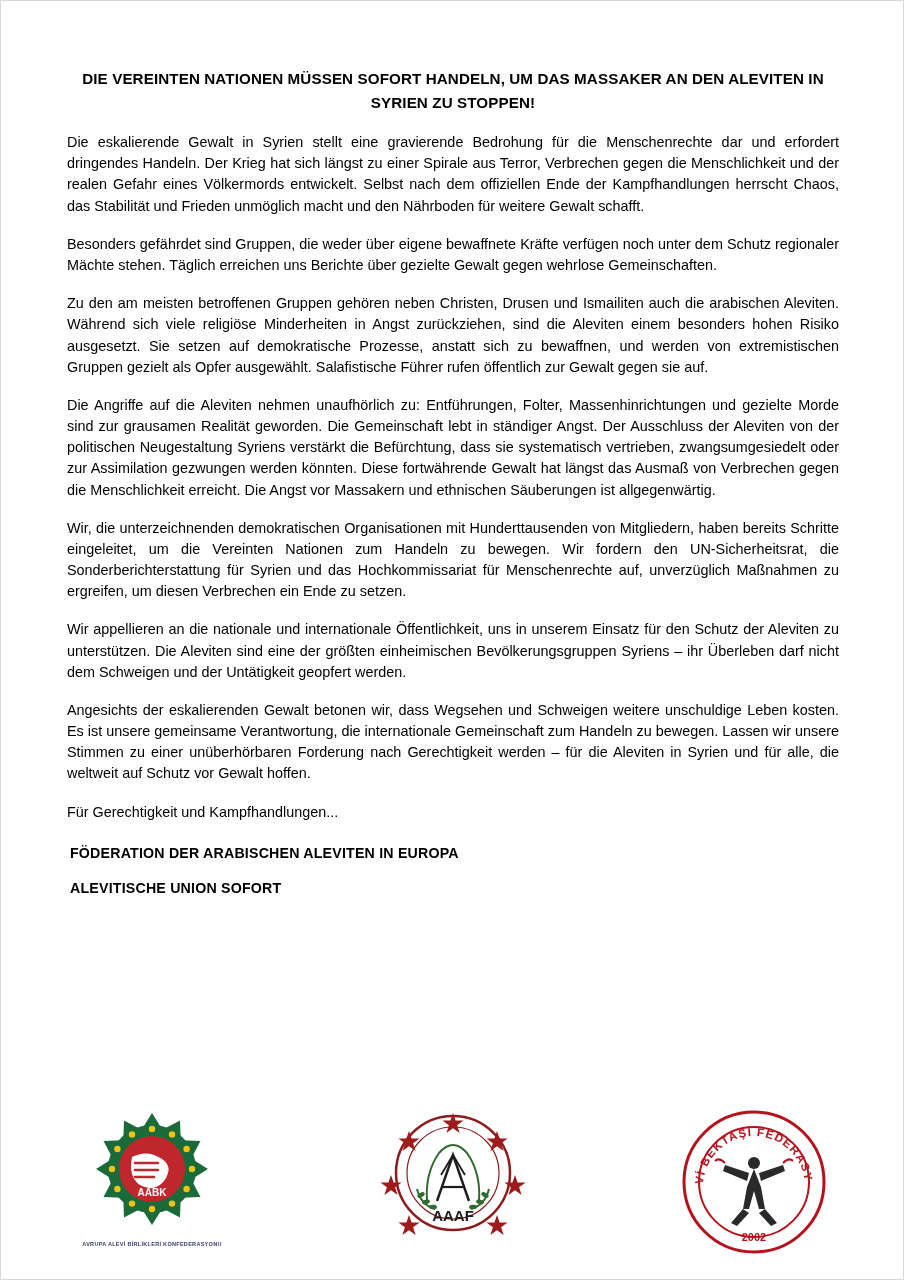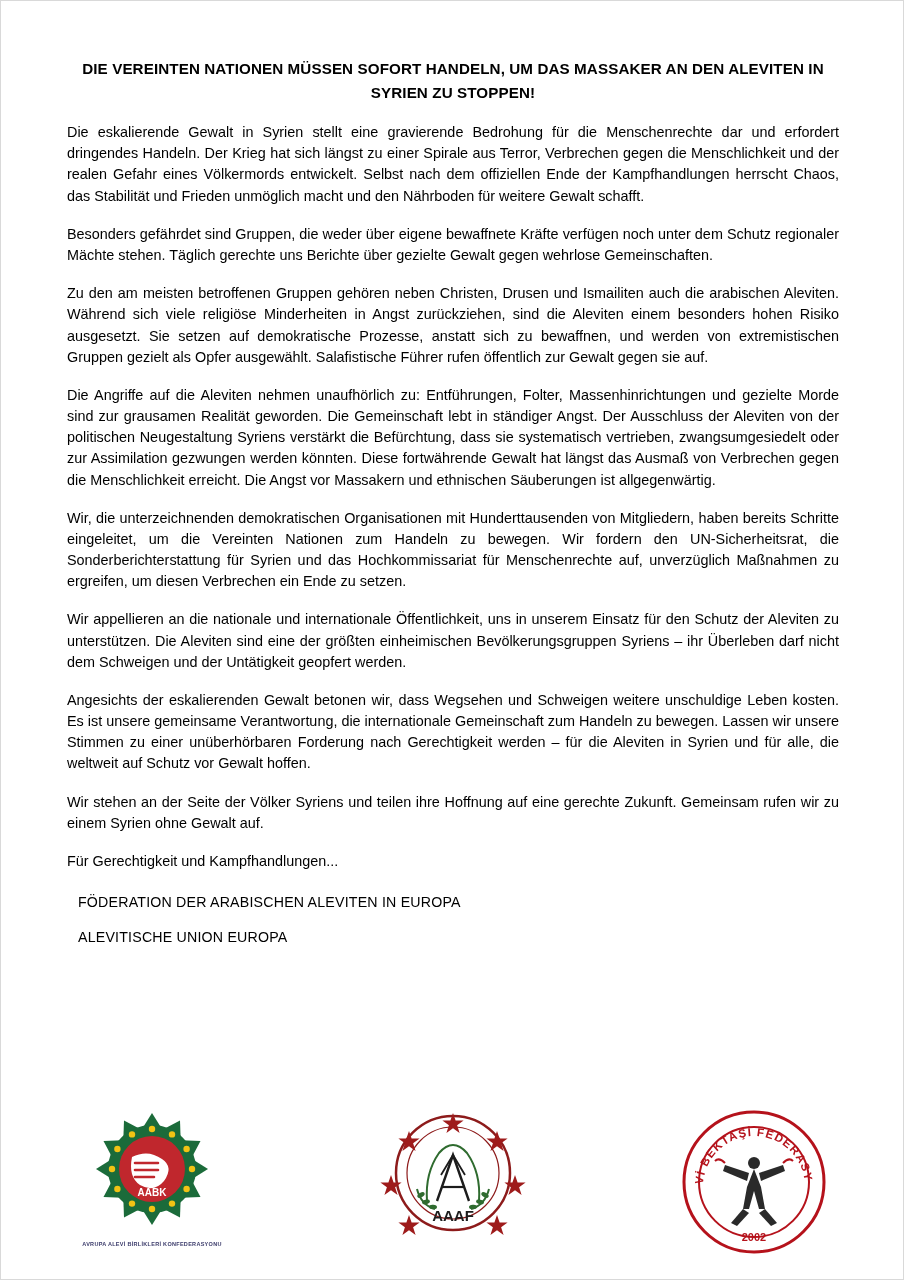--- a/index.html
+++ b/index.html
@@ -27,36 +27,36 @@
     left: 66px;
     top: 56px;
     width: 772px;
   }
   .doc-title {
     font-size: 15.2px;
     font-weight: bold;
     text-align: center;
     line-height: 1.55;
     letter-spacing: 0.1px;
-    margin: 0 0 18px 0;
+    margin: 10px 0 18px 0;
     padding: 0 8px;
   }
   p.para {
     font-size: 14.4px;
     line-height: 1.47;
     text-align: justify;
     text-justify: inter-word;
     margin: 8px 0 17px 0;
     hyphens: none;
   }
   .signature {
     font-size: 14.2px;
-    font-weight: normal;
+    font-weight: bold;
     letter-spacing: 0.2px;
-    margin: 0 0 19px 11px;
+    margin: 0 0 19px 3px;
     text-align: left;
   }
   .sig-block {
     margin-top: 22px;
   }
   .logos {
     position: absolute;
     left: 66px;
     top: 1108px;
     width: 772px;
@@ -82,32 +82,31 @@
 </head>
 <body>
 
 <div class="page">
 
   <div class="content">
 
     <h1 class="doc-title">DIE VEREINTEN NATIONEN MÜSSEN SOFORT HANDELN, UM DAS MASSAKER AN DEN ALEVITEN IN SYRIEN ZU STOPPEN!</h1>
 
     <p class="para">Die eskalierende Gewalt in Syrien stellt eine gravierende Bedrohung für die Menschenrechte dar und erfordert dringendes Handeln. Der Krieg hat sich längst zu einer Spirale aus Terror, Verbrechen gegen die Menschlichkeit und der realen Gefahr eines Völkermords entwickelt. Selbst nach dem offiziellen Ende der Kampfhandlungen herrscht Chaos, das Stabilität und Frieden unmöglich macht und den Nährboden für weitere Gewalt schafft.</p>
-    <p class="para">Besonders gefährdet sind Gruppen, die weder über eigene bewaffnete Kräfte verfügen noch unter dem Schutz regionaler Mächte stehen. Täglich gerechte uns Berichte über gezielte Gewalt gegen wehrlose Gemeinschaften.</p>
+    <p class="para">Besonders gefährdet sind Gruppen, die weder über eigene bewaffnete Kräfte verfügen noch unter dem Schutz regionaler Mächte stehen. Täglich erreichen uns Berichte über gezielte Gewalt gegen wehrlose Gemeinschaften.</p>
     <p class="para">Zu den am meisten betroffenen Gruppen gehören neben Christen, Drusen und Ismailiten auch die arabischen Aleviten. Während sich viele religiöse Minderheiten in Angst zurückziehen, sind die Aleviten einem besonders hohen Risiko ausgesetzt. Sie setzen auf demokratische Prozesse, anstatt sich zu bewaffnen, und werden von extremistischen Gruppen gezielt als Opfer ausgewählt. Salafistische Führer rufen öffentlich zur Gewalt gegen sie auf.</p>
     <p class="para">Die Angriffe auf die Aleviten nehmen unaufhörlich zu: Entführungen, Folter, Massenhinrichtungen und gezielte Morde sind zur grausamen Realität geworden. Die Gemeinschaft lebt in ständiger Angst. Der Ausschluss der Aleviten von der politischen Neugestaltung Syriens verstärkt die Befürchtung, dass sie systematisch vertrieben, zwangsumgesiedelt oder zur Assimilation gezwungen werden könnten. Diese fortwährende Gewalt hat längst das Ausmaß von Verbrechen gegen die Menschlichkeit erreicht. Die Angst vor Massakern und ethnischen Säuberungen ist allgegenwärtig.</p>
     <p class="para">Wir, die unterzeichnenden demokratischen Organisationen mit Hunderttausenden von Mitgliedern, haben bereits Schritte eingeleitet, um die Vereinten Nationen zum Handeln zu bewegen. Wir fordern den UN-Sicherheitsrat, die Sonderberichterstattung für Syrien und das Hochkommissariat für Menschenrechte auf, unverzüglich Maßnahmen zu ergreifen, um diesen Verbrechen ein Ende zu setzen.</p>
     <p class="para">Wir appellieren an die nationale und internationale Öffentlichkeit, uns in unserem Einsatz für den Schutz der Aleviten zu unterstützen. Die Aleviten sind eine der größten einheimischen Bevölkerungsgruppen Syriens – ihr Überleben darf nicht dem Schweigen und der Untätigkeit geopfert werden.</p>
     <p class="para">Angesichts der eskalierenden Gewalt betonen wir, dass Wegsehen und Schweigen weitere unschuldige Leben kosten. Es ist unsere gemeinsame Verantwortung, die internationale Gemeinschaft zum Handeln zu bewegen. Lassen wir unsere Stimmen zu einer unüberhörbaren Forderung nach Gerechtigkeit werden – für die Aleviten in Syrien und für alle, die weltweit auf Schutz vor Gewalt hoffen.</p>
-    <p class="para">Wir stehen an der Seite der Völker Syriens und teilen ihre Hoffnung auf eine gerechte Zukunft. Gemeinsam rufen wir zu einem Syrien ohne Gewalt auf.</p>
     <p class="para">Für Gerechtigkeit und Kampfhandlungen...</p>
 
     <div class="sig-block">
       <div class="signature">FÖDERATION DER ARABISCHEN ALEVITEN IN EUROPA</div>
-      <div class="signature">ALEVITISCHE UNION EUROPA</div>
+      <div class="signature">ALEVITISCHE UNION SOFORT</div>
     </div>
 
   </div>
 
   <div class="logos">
 
     <div class="logo-wrap">
       <svg width="152" height="130" viewBox="0 0 152 130">
         <g transform="translate(76,60)">
           <g fill="#1b6b3a">

